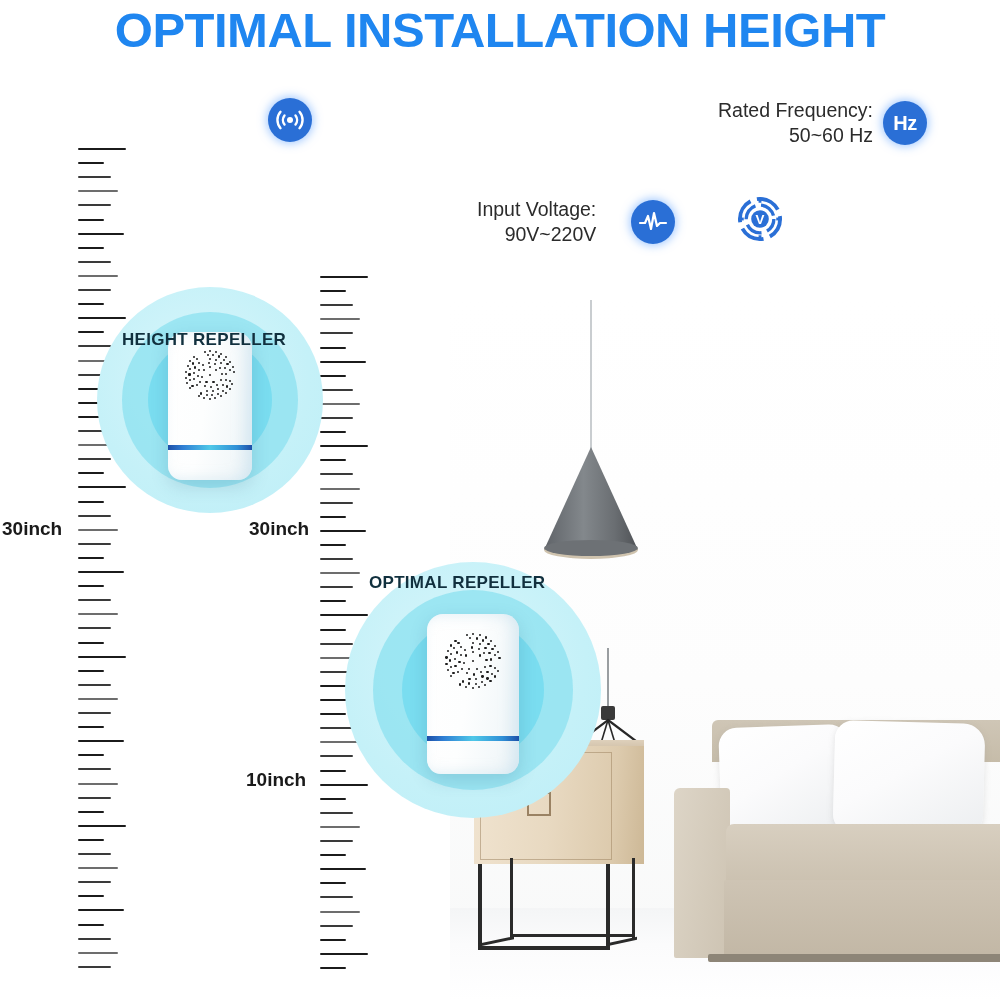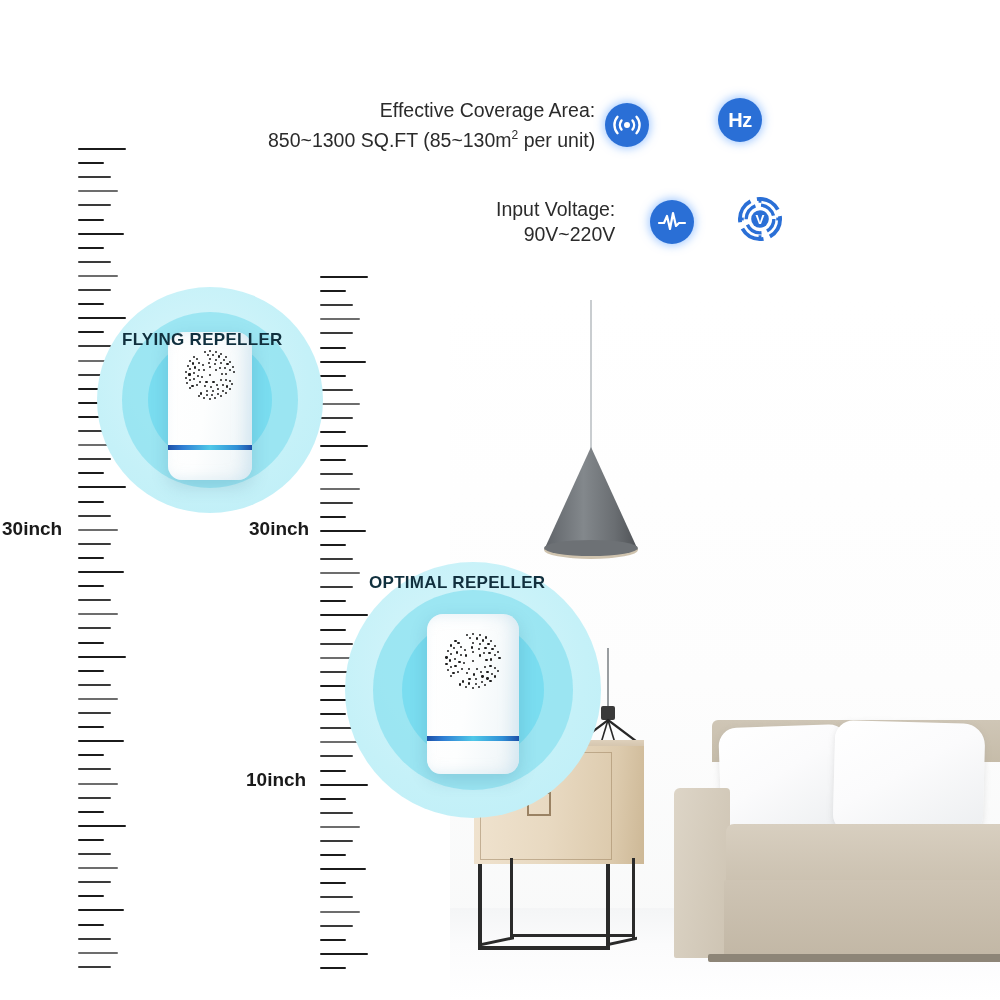--- a/index.html
+++ b/index.html
@@ -40,21 +40,21 @@
     width:44px;height:44px;border-radius:50%;
     flex:0 0 auto;
     position:relative;
     display:flex;align-items:center;justify-content:center;
     box-shadow:0 0 9px 2px rgba(90,160,255,.50);
   }
   .sup{font-size:12px;vertical-align:super;}
 
   .spec-coverage{left:268px;top:98px;}
   .spec-freq{left:718px;top:98px;}
-  .spec-voltage{left:496px;top:197px;gap:35px;}
+  .spec-voltage{left:477px;top:197px;gap:35px;}
   .spec-power{left:738px;top:197px;}
 
   .icon-blue{background:#2a6fd6;}
   .hz-label{color:#fff;font-size:20px;font-weight:bold;font-family:"Liberation Sans", sans-serif;letter-spacing:-0.5px;}
 
   
   .ruler{position:absolute;}
   .tick{position:absolute;left:0;height:2px;background:#1b1b1b;border-radius:1px;}
   .tick.grey{background:#6d6d6d;}
   .tick.mid{background:#3a3a3a;}
@@ -139,38 +139,39 @@
     box-shadow:0 2px 6px rgba(150,150,150,.25);
   }
 
   .lbl{font-family:"Liberation Sans", sans-serif;}
 </style>
 </head>
 <body>
 
 <div id="stage">
 
+  <div class="title lbl">OPTIMAL INSTALLATION HEIGHT</div>
 
   <div class="spec spec-coverage">
-    <div class="spec-text lbl">
-      <span>Effective Coverage Area:</span>
-      <span class="l2"><span>850~1300 SQ.FT (85~130m</span><span class="sup">2</span><span> per unit)</span></span>
-    </div>
     <div class="spec-icon icon-blue">
       <svg width="30" height="30" viewBox="0 0 30 30" aria-hidden="true">
         <circle cx="15" cy="15" r="3" fill="#ffffff"></circle>
         <path d="M9.5 10.5a7.2 7.2 0 0 0 0 9" stroke="#ffffff" stroke-width="2.4" fill="none" stroke-linecap="round"></path>
         <path d="M20.5 10.5a7.2 7.2 0 0 1 0 9" stroke="#ffffff" stroke-width="2.4" fill="none" stroke-linecap="round"></path>
         <path d="M5.5 6.8a12.5 12.5 0 0 0 0 16.4" stroke="#ffffff" stroke-width="2.4" fill="none" stroke-linecap="round"></path>
         <path d="M24.5 6.8a12.5 12.5 0 0 1 0 16.4" stroke="#ffffff" stroke-width="2.4" fill="none" stroke-linecap="round"></path>
       </svg>
     </div>
   </div>
 
   <div class="spec spec-freq">
+    <div class="spec-text lbl">
+      <span>Rated Frequency:</span>
+      <span class="l2">50~60 Hz</span>
+    </div>
     <div class="spec-icon icon-blue">
       <span class="hz-label">Hz</span>
     </div>
   </div>
 
   <div class="spec spec-voltage">
     <div class="spec-text lbl">
       <span>Input Voltage:</span>
       <span class="l2">90V~220V</span>
     </div>
@@ -469,21 +470,21 @@
           <i style="width: 2.08px; height: 2.08px; left: 44.9007px; top: 11.5615px;"></i>
           <i style="width: 2.08px; height: 2.08px; left: 47.5278px; top: 16.723px;"></i>
           <i style="width: 2.08px; height: 2.08px; left: 48.8432px; top: 22.3632px;"></i>
           <i style="width: 2.08px; height: 2.08px; left: 47.3144px; top: 33.7597px;"></i>
           <i style="width: 2.08px; height: 2.08px; left: 44.5589px; top: 38.8538px;"></i>
           <i style="width: 2.08px; height: 2.08px; left: 40.6644px; top: 43.1404px;"></i>
         </div>
       <div class="led" style="top:113px;height:5px;"></div>
     </div>
   </div>
-  <div class="repeller-label lbl" style="left:122px;top:330px;">FLYING REPELLER</div>
+  <div class="repeller-label lbl" style="left:122px;top:330px;">HEIGHT REPELLER</div>
   <div class="inch-label lbl" style="left:249px;top:518px;">30inch</div>
 
   <div class="ripple-wrap" style="left:345px;top:530px;width:256px;height:300px;">
     <div class="ring r1" style="width:256px;height:256px;top:160px;"></div>
     <div class="ring r2" style="width:200px;height:200px;top:160px;opacity:.85;"></div>
     <div class="ring r3" style="width:142px;height:142px;top:160px;opacity:.75;"></div>
     <div class="device" style="width:92px;height:160px;top:164px;">
       <div class="grille" style="top:18px;width:58px;height:58px;">
           <i style="width: 2.32px; height: 2.32px; left: 27.84px; top: 27.84px;"></i>
           <i style="width: 2.32px; height: 2.32px; left: 31.7762px; top: 35.9225px;"></i>

